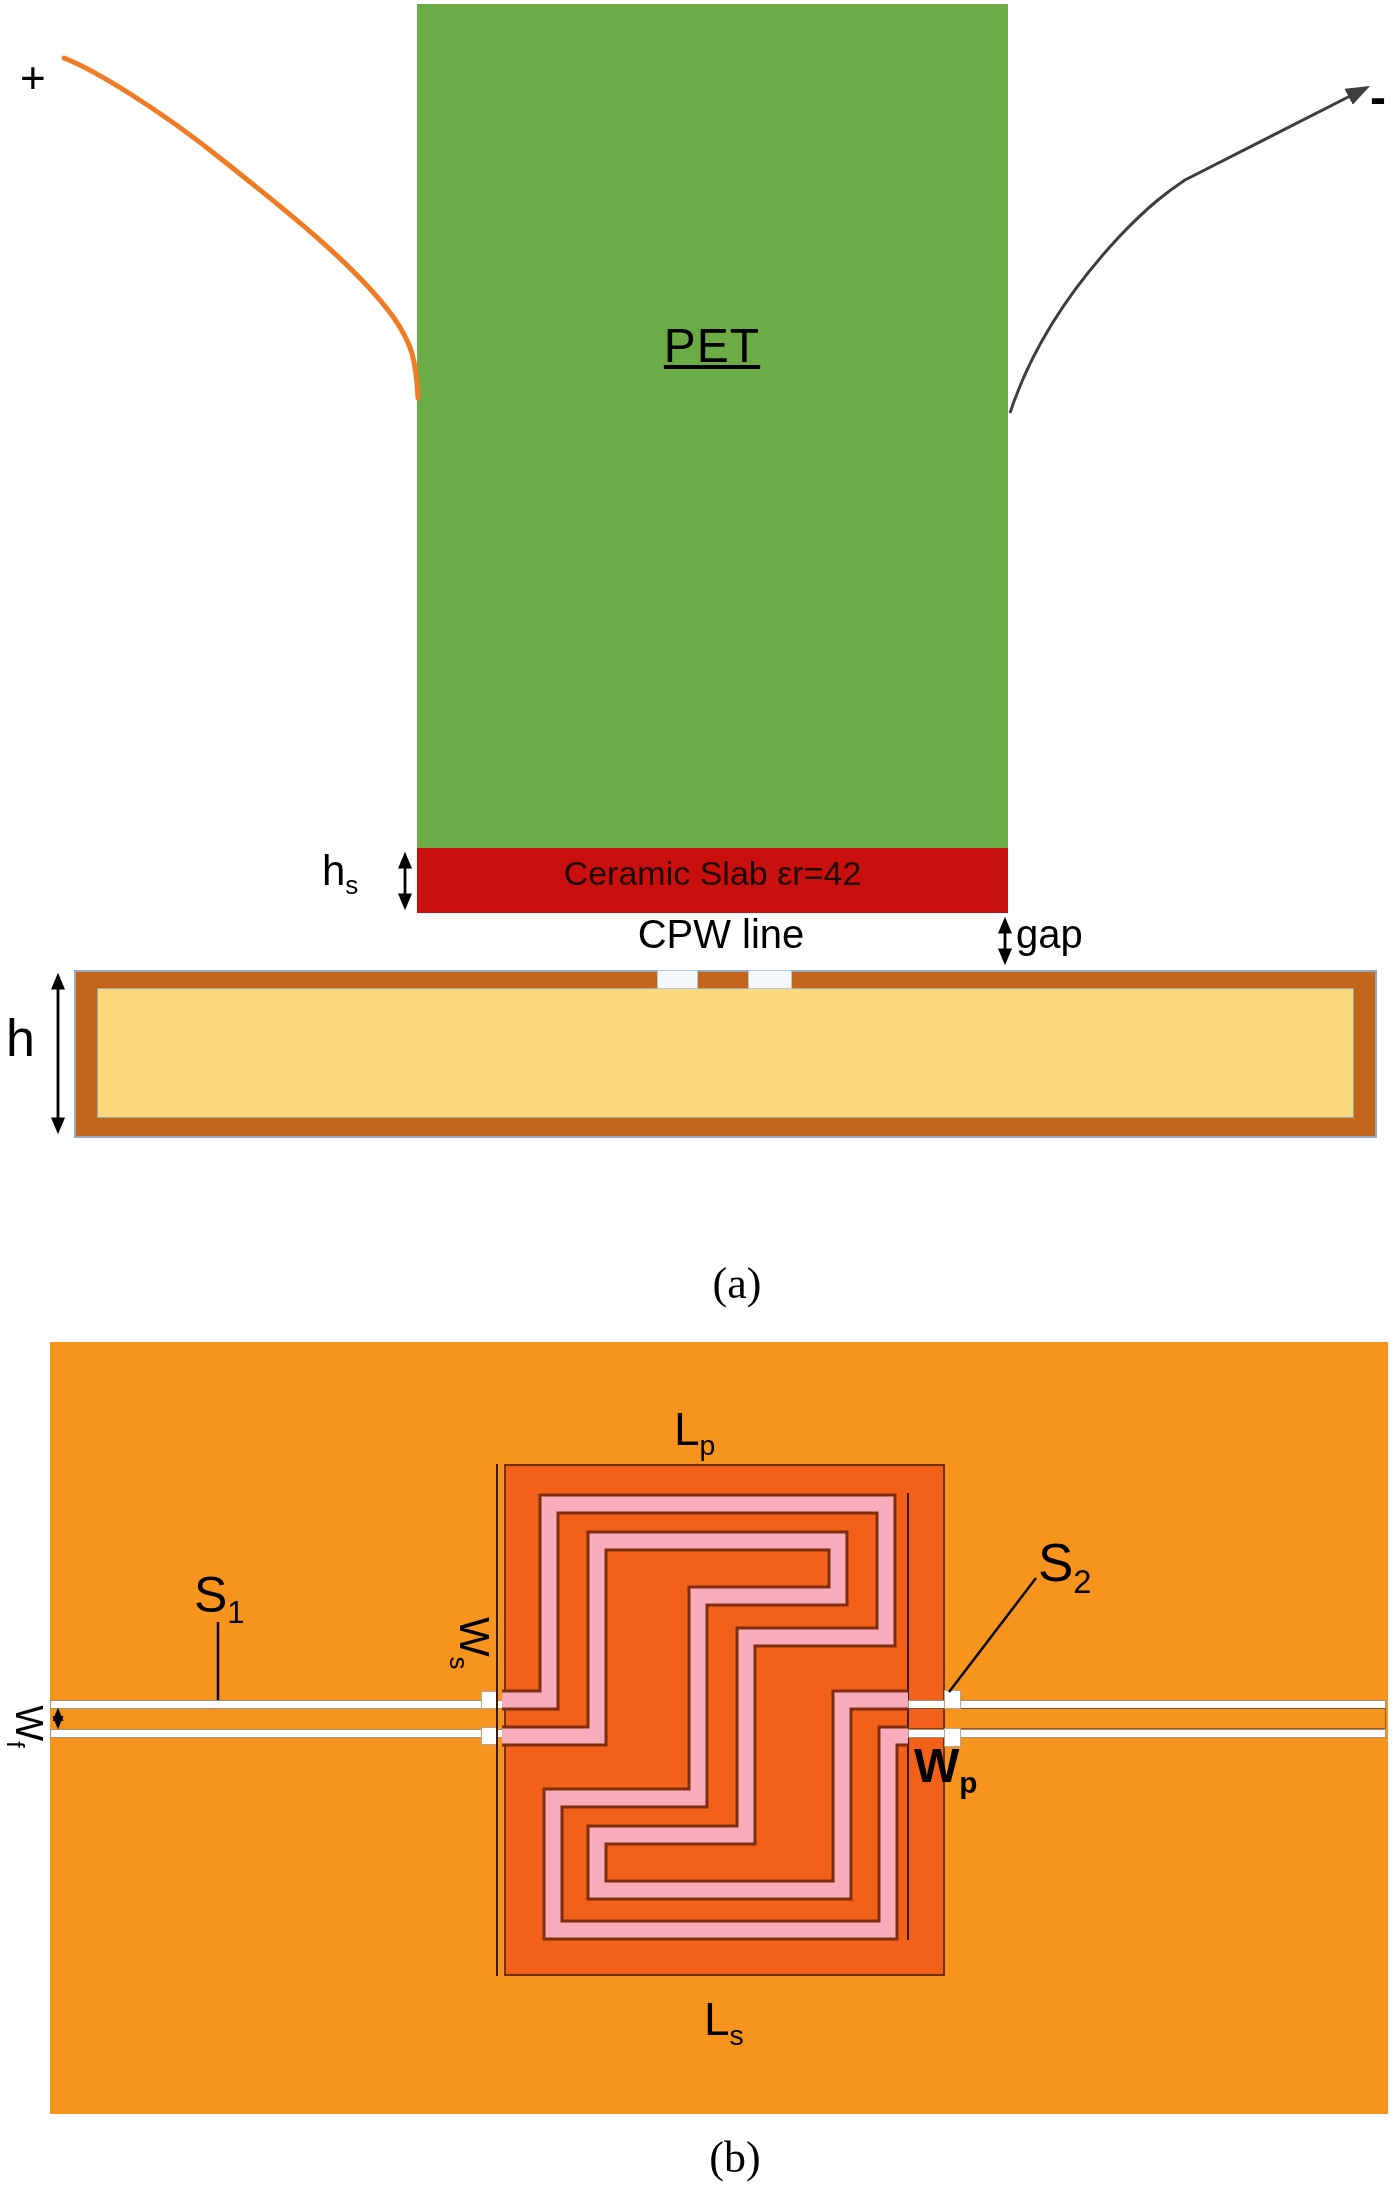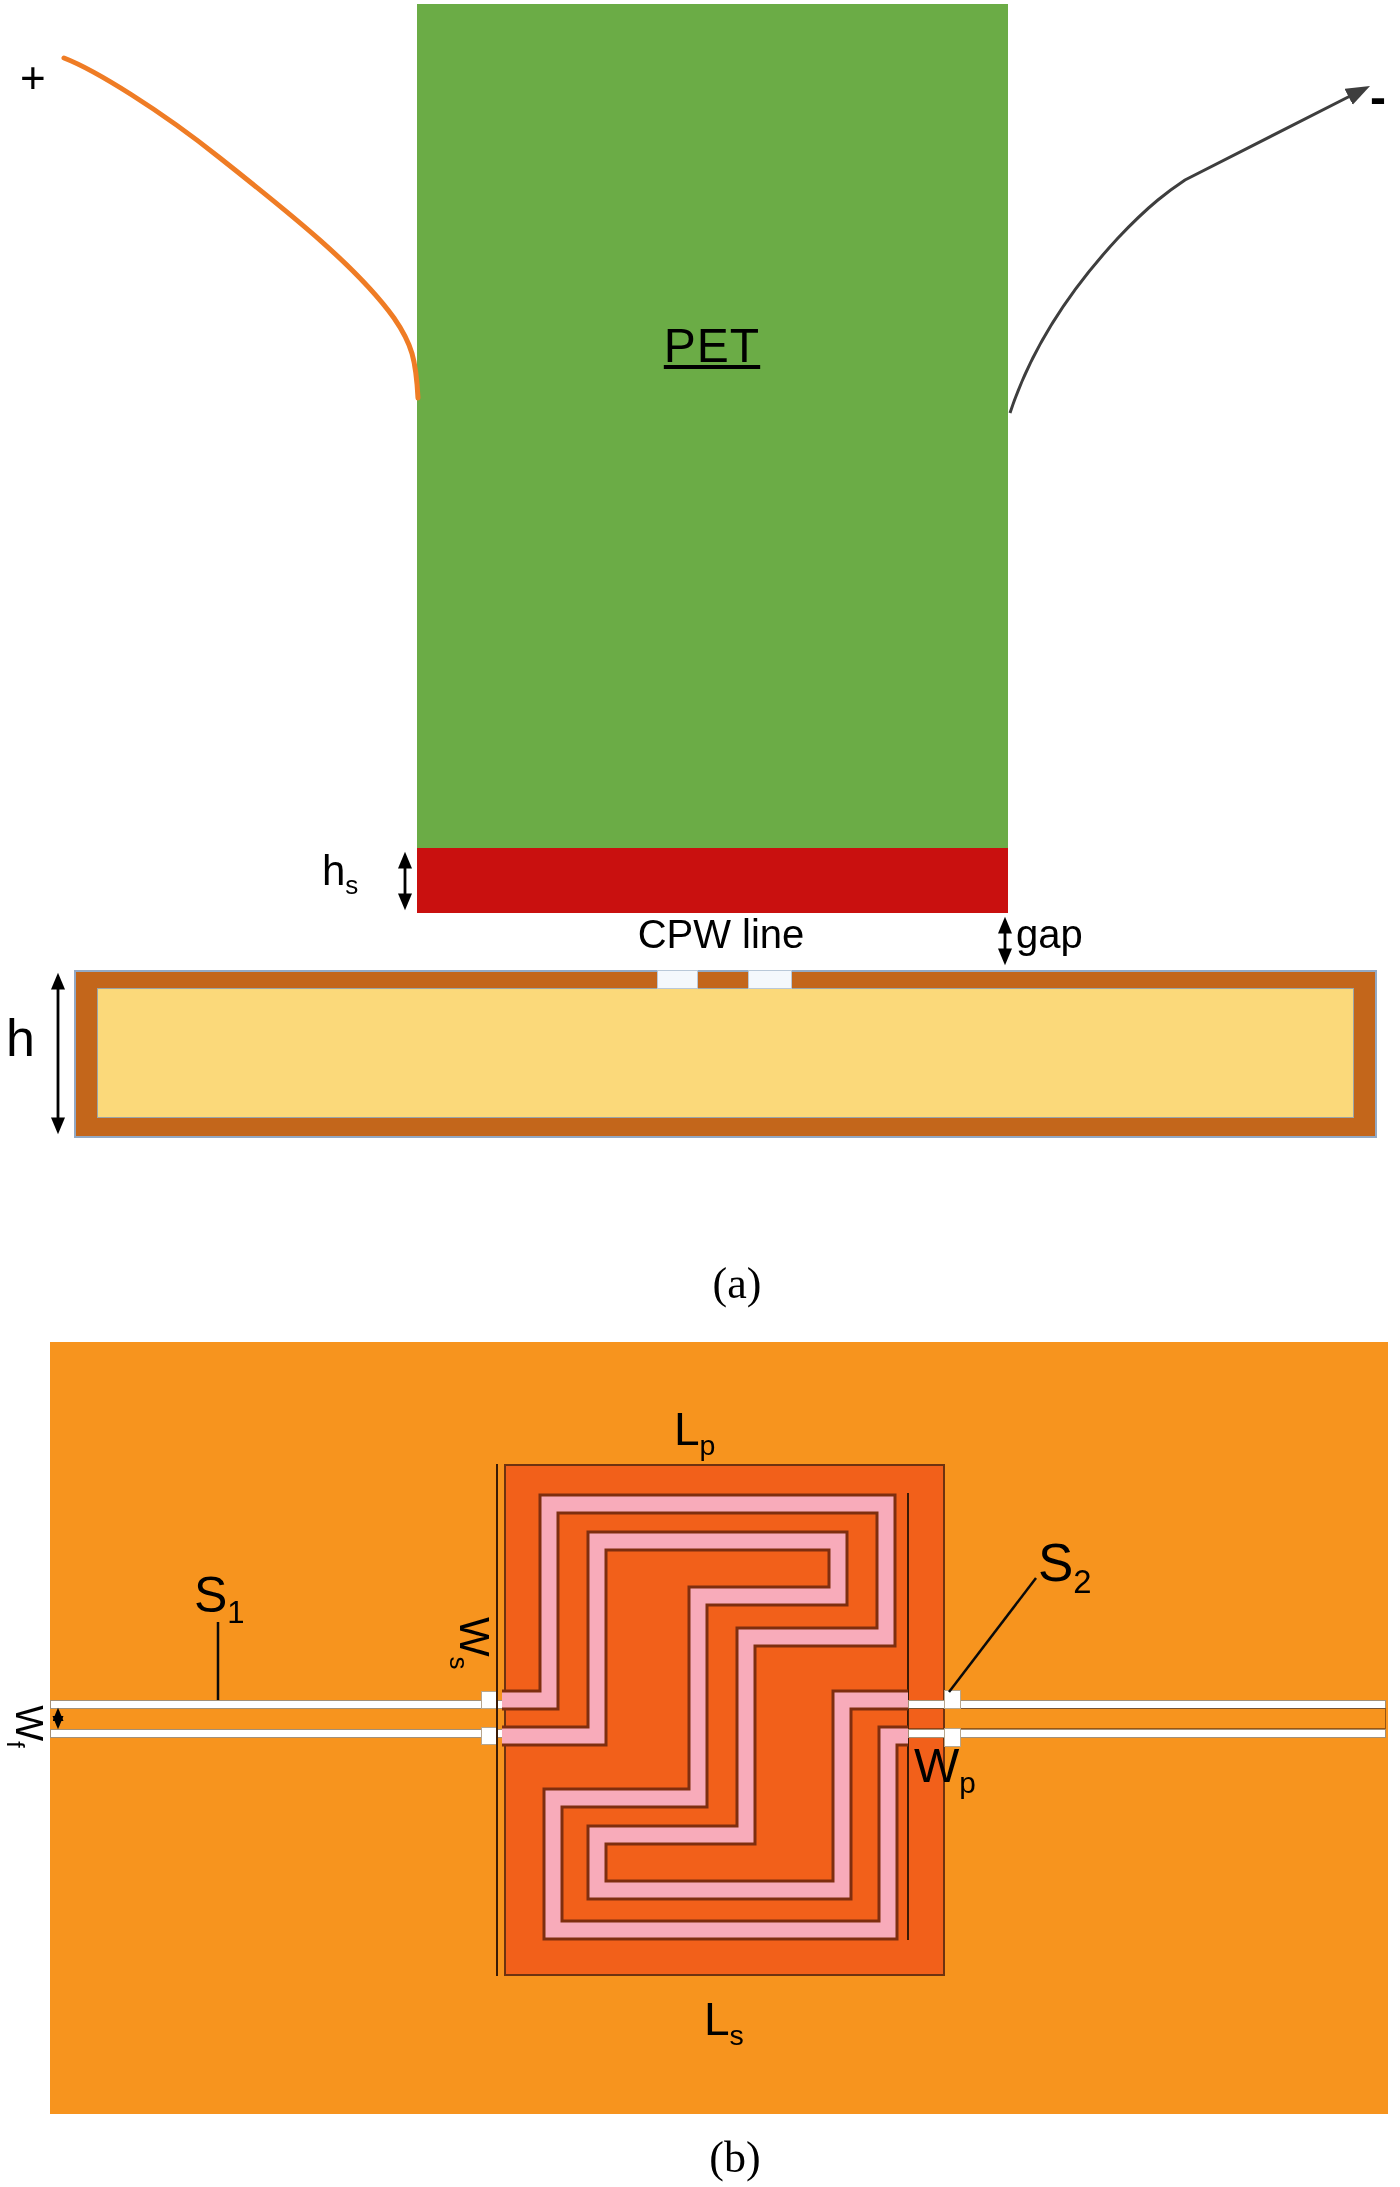--- a/index.html
+++ b/index.html
@@ -39,21 +39,21 @@
   #bs-lb{left:50px;top:1729px;width:454px;}
   #bs-rt{left:908px;top:1700px;width:478px;}
   #bs-rb{left:908px;top:1729px;width:478px;}
   .tab{background:#ffffff;border:1px solid #b7a68d;box-sizing:border-box;}
   #tab-lt{left:481px;top:1691px;width:16px;height:18px;}
   #tab-lb{left:481px;top:1727px;width:16px;height:18px;}
   #tab-rt{left:944px;top:1690px;width:17px;height:19px;}
   #tab-rb{left:944px;top:1728px;width:17px;height:19px;}
   #cond-outline{left:908px;top:1708px;width:478px;height:21px;border:1px solid rgba(90,45,10,.6);box-sizing:border-box;}
   #lp-label{left:674px;top:1406px;font-size:46px;}
-  #wp-label{left:914px;top:1742px;font-size:48px;}
+  #wp-label{left:914px;top:1742px;font-size:48px;font-weight:bold;}
   #s1-label{left:194px;top:1570px;font-size:50px;}
   #s2-label{left:1038px;top:1536px;font-size:53px;}
   #ls-label{left:704px;top:1996px;font-size:46px;text-align:center;}
   .vlabel{transform:rotate(90deg);transform-origin:center;}
   #ws-label{left:444px;top:1619px;font-size:42px;}
   #wf-label{left:4px;top:1704px;font-size:38px;}
   #cap-b{left:660px;top:2136px;width:150px;font-size:44px;font-family:"Liberation Serif",serif;}
   
   #overlay{left:0;top:0;width:1400px;height:2187px;pointer-events:none;}
   .z1{z-index:1}.z2{z-index:2}.z3{z-index:3}.z4{z-index:4}
@@ -105,20 +105,21 @@
     <path fill="none" stroke-width="21" d="M 502 1736 H 597 V 1541 H 838 V 1596 H 698 V 1798 H 553 V 1930 H 888 V 1736 H 908" stroke="#7E2E0F"></path>
     <path fill="none" stroke-width="15" d="M 502 1700 H 549 V 1504 H 886 V 1637 H 746 V 1835 H 597 V 1890 H 842 V 1700 H 908" stroke="#F8ABBA"></path>
     <path fill="none" stroke-width="15" d="M 502 1736 H 597 V 1541 H 838 V 1596 H 698 V 1798 H 553 V 1930 H 888 V 1736 H 908" stroke="#F8ABBA"></path>
 
     <line x1="218" y1="1622" x2="218" y2="1700" stroke="#0a0a0a" stroke-width="2.5"></line>
     <line x1="1036" y1="1578" x2="949" y2="1692" stroke="#0a0a0a" stroke-width="2.5"></line>
     <line x1="58" y1="1711" x2="58" y2="1726" stroke="#000" stroke-width="2.2" marker-start="url(#ah)" marker-end="url(#ah)"></line>
   </svg>
 
   <div class="lbl ctr z4" id="pet-label">PET</div>
+  <div class="lbl ctr z4" id="slab-label">Ceramic Slab εr=42</div>
   <div class="lbl z4" id="hs-label">
     <span>h</span><sub>s</sub>
   </div>
   <div class="lbl ctr z4" id="cpw-label">CPW line</div>
   <div class="lbl z4" id="gap-label">gap</div>
   <div class="lbl z4" id="h-label">h</div>
   <div class="lbl z4" id="plus-label">+</div>
   <div class="lbl z4" id="minus-label">-</div>
   <div class="lbl ctr z4" id="cap-a">(a)</div>
 

